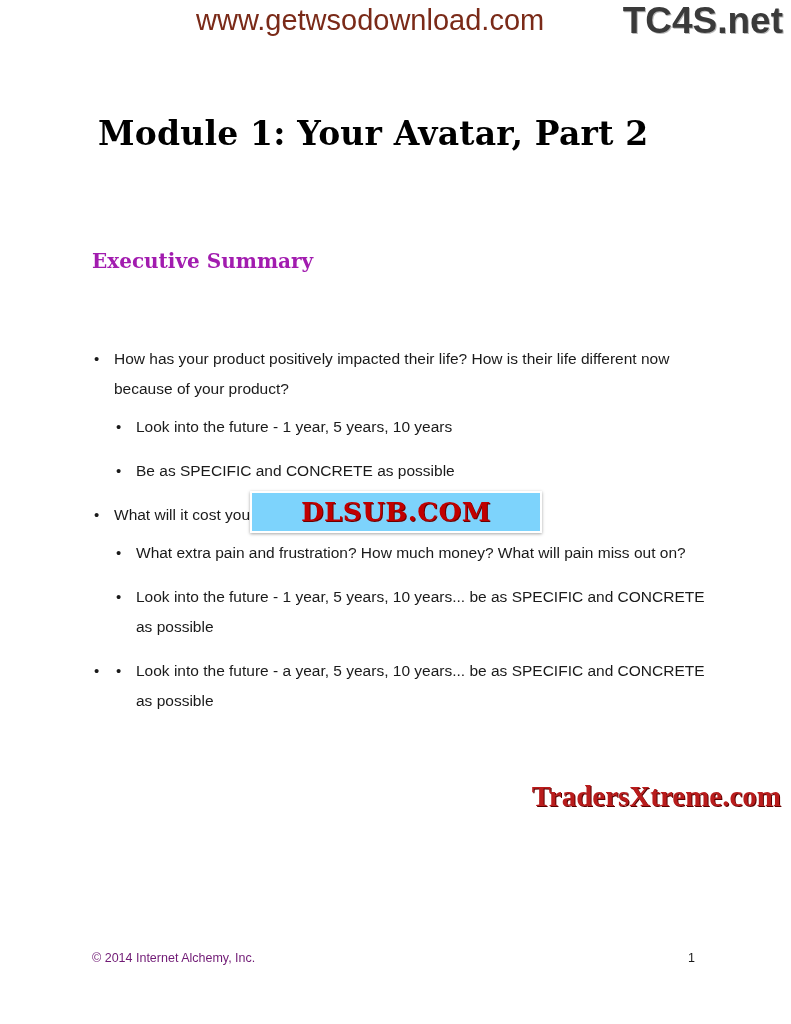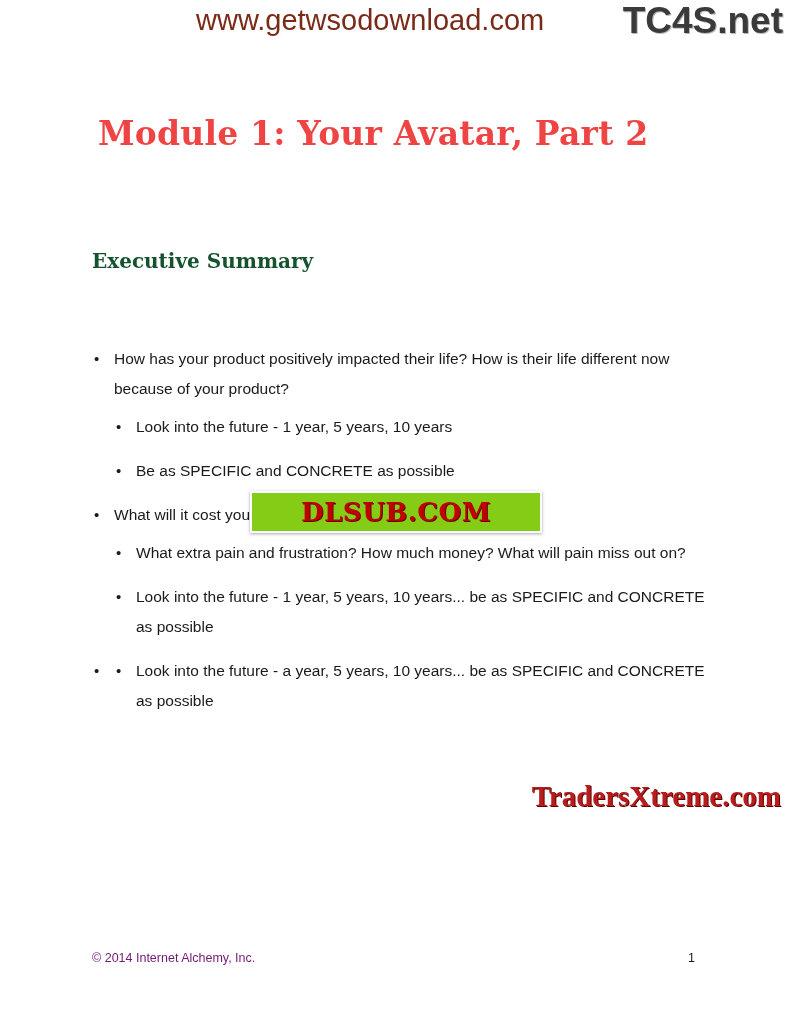--- a/index.html
+++ b/index.html
@@ -55,33 +55,33 @@
 
   
   .doc-title {
     position: absolute;
     top: 92px;
     left: 98px;
     width: 620px;
     font-family: "DejaVu Serif", serif;
     font-weight: bold;
     font-size: 33px;
-    color: #ef4444;
+    color: #000000;
     letter-spacing: 0.2px;
     white-space: nowrap;
   }
 
   .section-heading {
     position: absolute;
     top: 232px;
     left: 92px;
     font-family: "DejaVu Serif", serif;
     font-weight: bold;
     font-size: 20px;
-    color: #14532d;
+    color: #a21caf;
   }
 
   .sub-heading {
     position: absolute;
     top: 296px;
     left: 92px;
     font-family: "DejaVu Serif", serif;
     font-weight: bold;
     font-size: 14.5px;
     color: #111111;
@@ -157,21 +157,21 @@
     color: #1a1a1a;
   }
 
   
   .wm-dlsub {
     position: absolute;
     top: 491px;
     left: 250px;
     width: 288px;
     height: 38px;
-    background: #84cc16;
+    background: #7dd3fc;
     border: 2px solid #ffffff;
     box-shadow: 0 1px 3px rgba(0,0,0,0.35);
     display: flex;
     align-items: center;
     justify-content: center;
   }
   .wm-dlsub span {
     font-family: "DejaVu Serif", serif;
     font-weight: bold;
     font-size: 26px;

